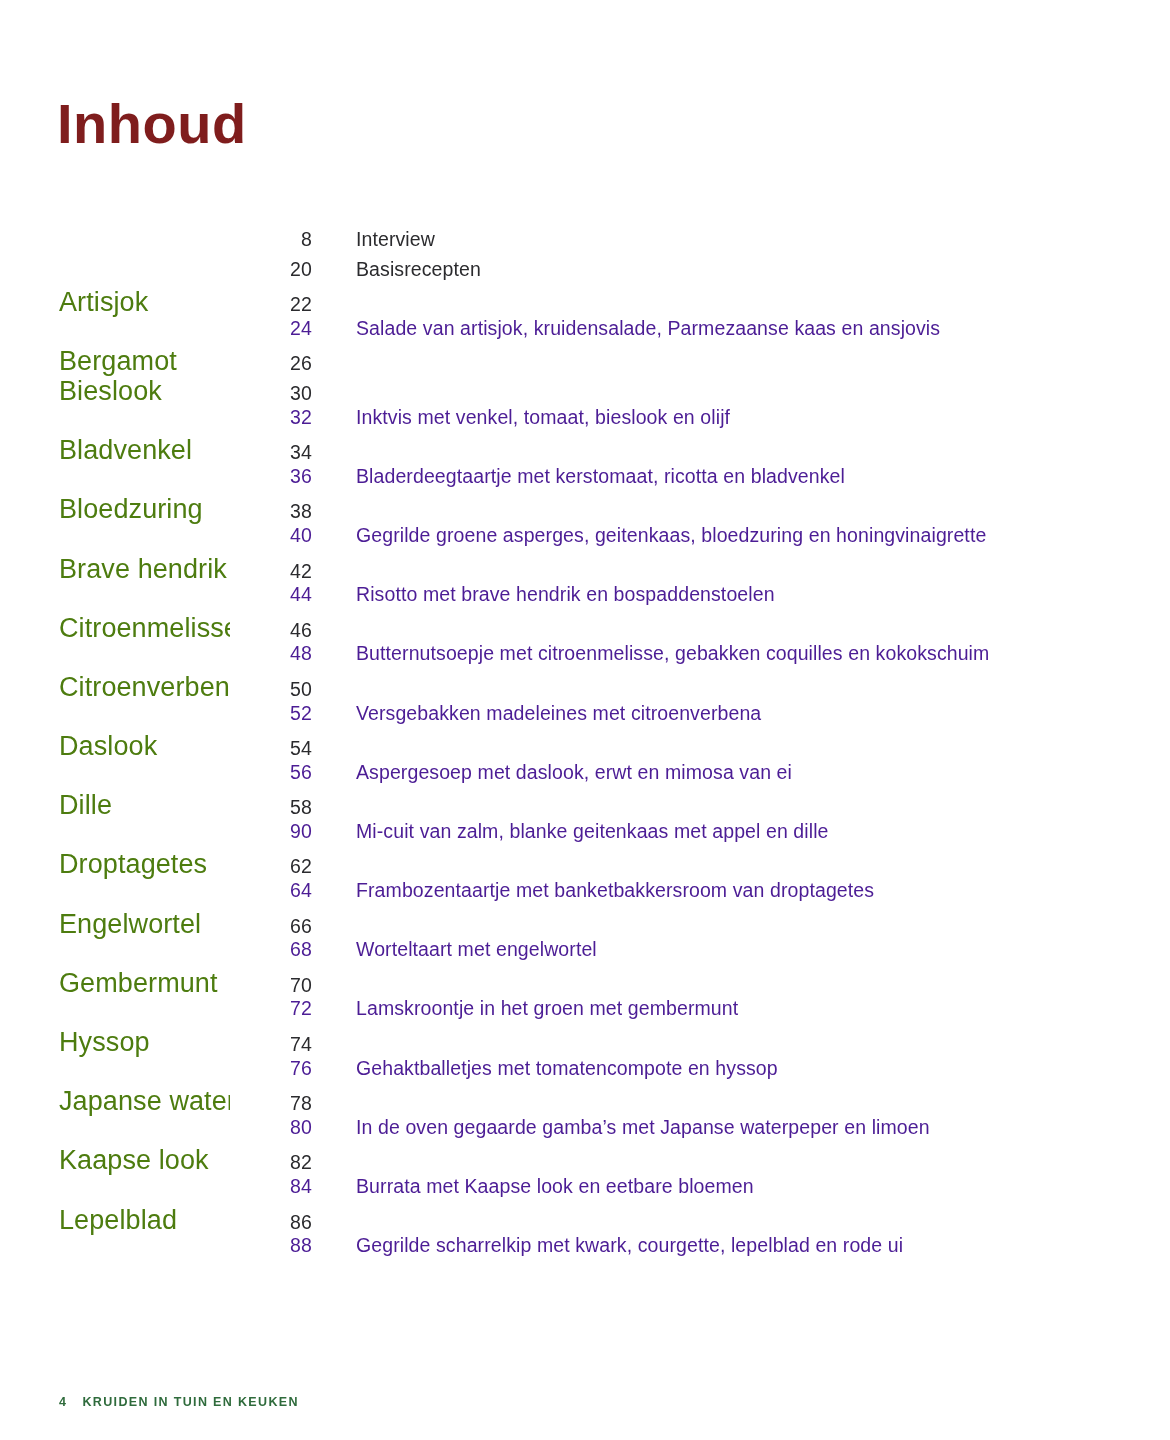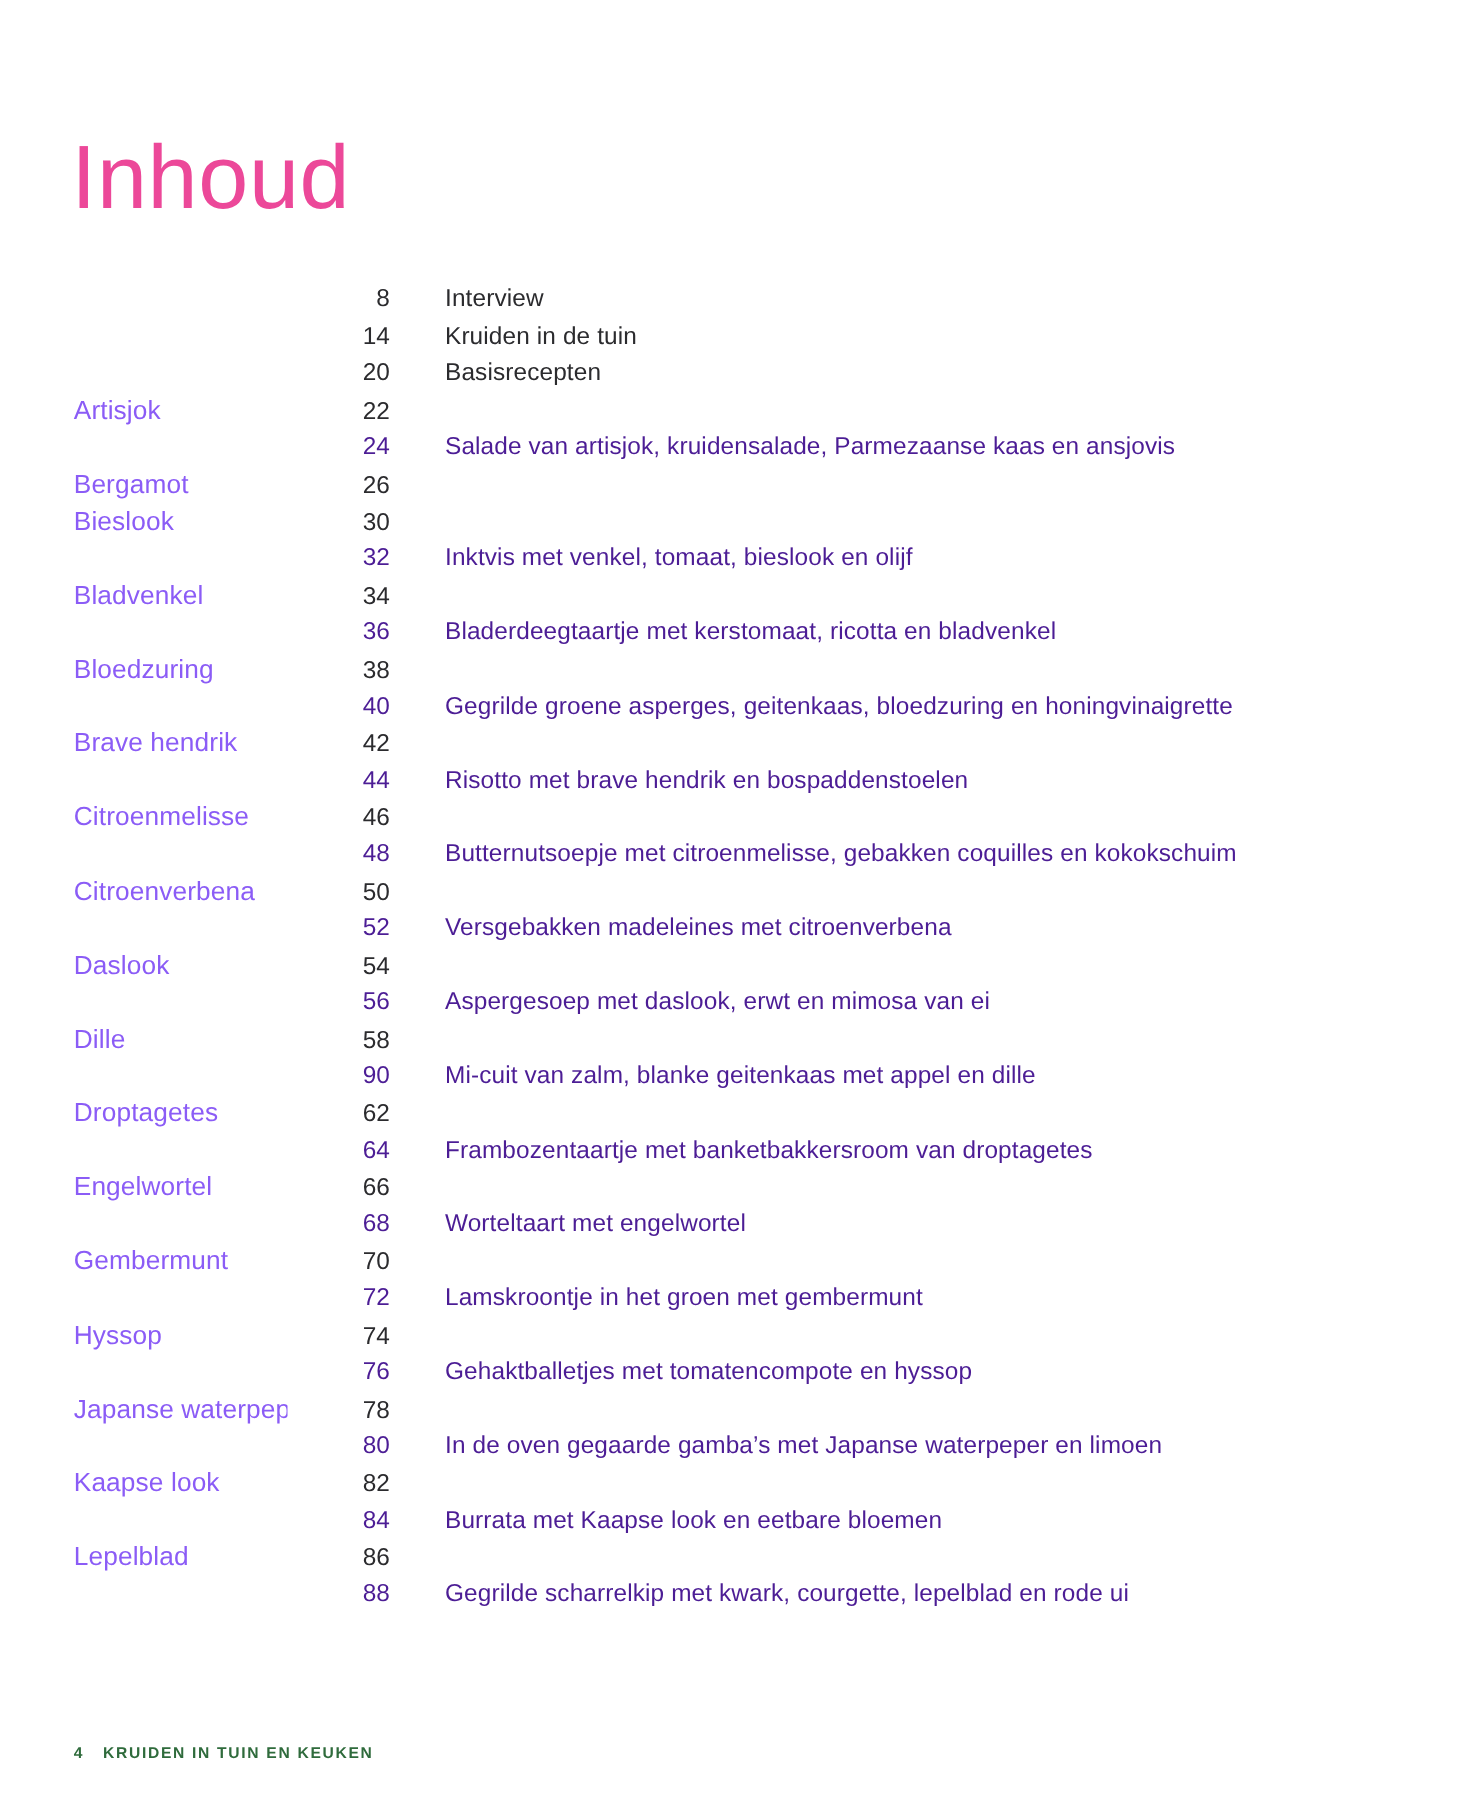--- a/index.html
+++ b/index.html
@@ -16,48 +16,48 @@
     font-family: "Liberation Sans", "DejaVu Sans", sans-serif;
     -webkit-font-smoothing: antialiased;
     overflow: hidden;
   }
 
   
   .page-title {
     position: absolute;
     left: 57px;
     top: 58px;
-    font-size: 72px;
-    font-weight: 400;
+    font-size: 56px;
+    font-weight: 700;
     letter-spacing: 0.5px;
     line-height: 1;
-    color: #ec4899;
+    color: #7f1d1d;
     white-space: nowrap;
   }
 
   
   .toc {
     position: absolute;
     left: 0;
     top: 228px;
     width: 1170px;
   }
   .toc-row {
     display: flex;
     align-items: baseline;
     height: 29.6px;
     white-space: nowrap;
   }
   .col-herb {
     width: 230px;                
     padding-left: 59px;
-    font-size: 21px;
+    font-size: 27px;
     font-weight: 400;
     letter-spacing: 0.1px;
-    color: #8b5cf6;
+    color: #4d7c0f;
     overflow: hidden;
   }
   .col-page {
     width: 82px;                 
     text-align: right;
     font-size: 19.5px;
     font-weight: 400;
     letter-spacing: 0.1px;
     color: #2b2b2e;
   }
@@ -98,25 +98,20 @@
 <h1 class="page-title">Inhoud</h1>
 
 <div class="toc">
     <div class="toc-row">
       <span class="col-herb"></span>
       <span class="col-page">8</span>
       <span class="col-title">Interview</span>
     </div>
     <div class="toc-row">
       <span class="col-herb"></span>
-      <span class="col-page">14</span>
-      <span class="col-title">Kruiden in de tuin</span>
-    </div>
-    <div class="toc-row">
-      <span class="col-herb"></span>
       <span class="col-page">20</span>
       <span class="col-title">Basisrecepten</span>
     </div>
     <div class="toc-row">
       <span class="col-herb">Artisjok</span>
       <span class="col-page">22</span>
       <span class="col-title"></span>
     </div>
     <div class="toc-row recipe">
       <span class="col-herb"></span>

